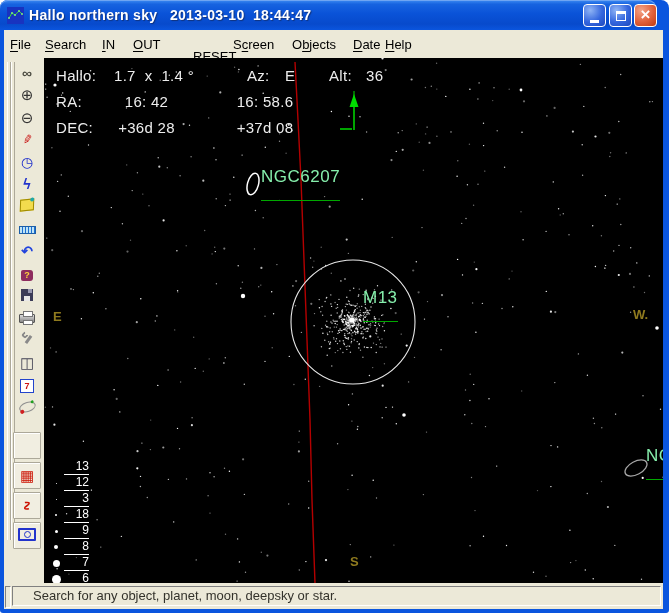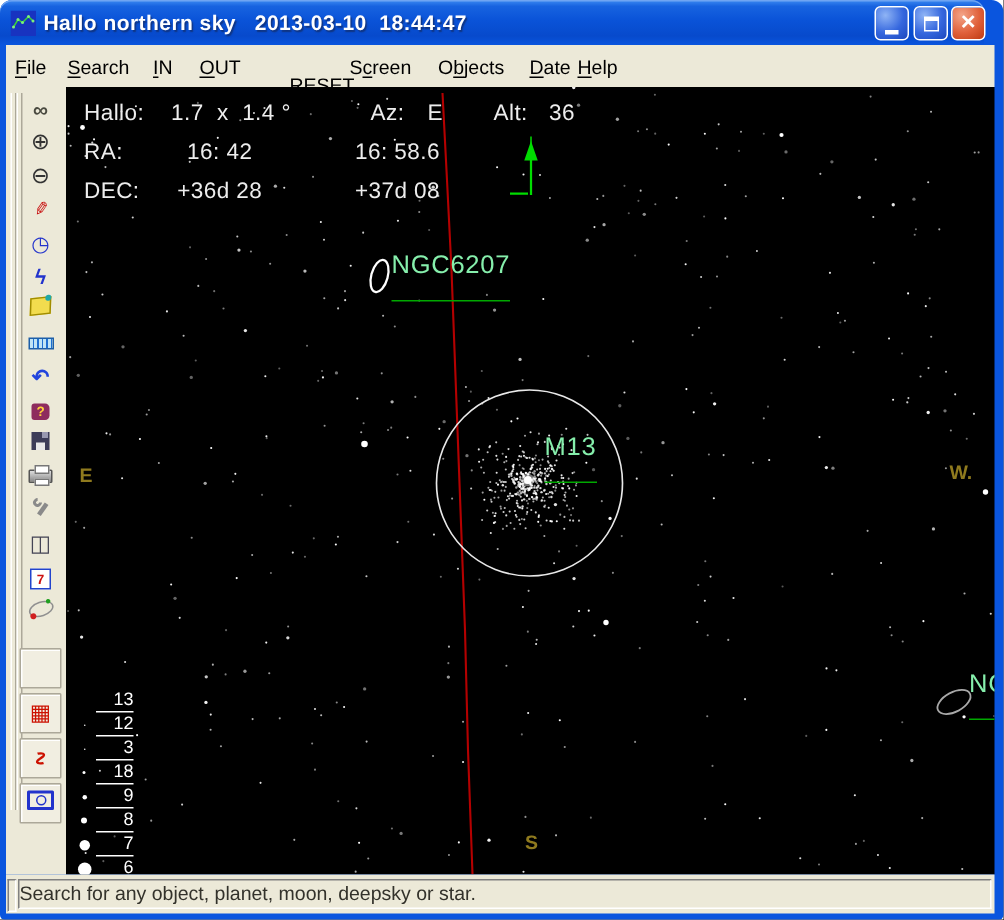--- a/index.html
+++ b/index.html
@@ -85,21 +85,21 @@
   .mag-dot{border-radius:50%;background:#fff;}
   .mag-num{width:25px;text-align:right;color:#fff;font-size:12px;line-height:13px;
     border-bottom:1px solid #fff;padding-bottom:1px;}
 
   
   .statusbar{position:absolute;left:4px;top:583px;width:659px;height:26px;background:#ECE9D8;}
   .sb-sep{position:absolute;left:1px;top:3px;width:4px;height:20px;
     border:1px solid;border-color:#808080 #fff #fff #808080;}
   .sb-panel{position:absolute;left:8px;top:3px;right:2px;height:20px;box-sizing:border-box;
     border:1px solid;border-color:#808080 #fff #fff #808080;
-    font-size:13px;line-height:18px;color:#33322B;padding-left:0;background:#ECE9D8;}
+    font-size:13px;line-height:18px;color:#33322B;padding-left:20px;background:#ECE9D8;}
 </style>
 </head>
 <body>
 
 <div class="win">
 
   <div class="titlebar">
     <svg class="app-icon" viewBox="0 0 17 17">
       <rect x="0" y="0" width="17" height="17" fill="#1833C0"></rect>
       <polyline points="2,11 5,6 8,8 12,4 15,7" fill="none" stroke="#39D439" stroke-width="1"></polyline>

